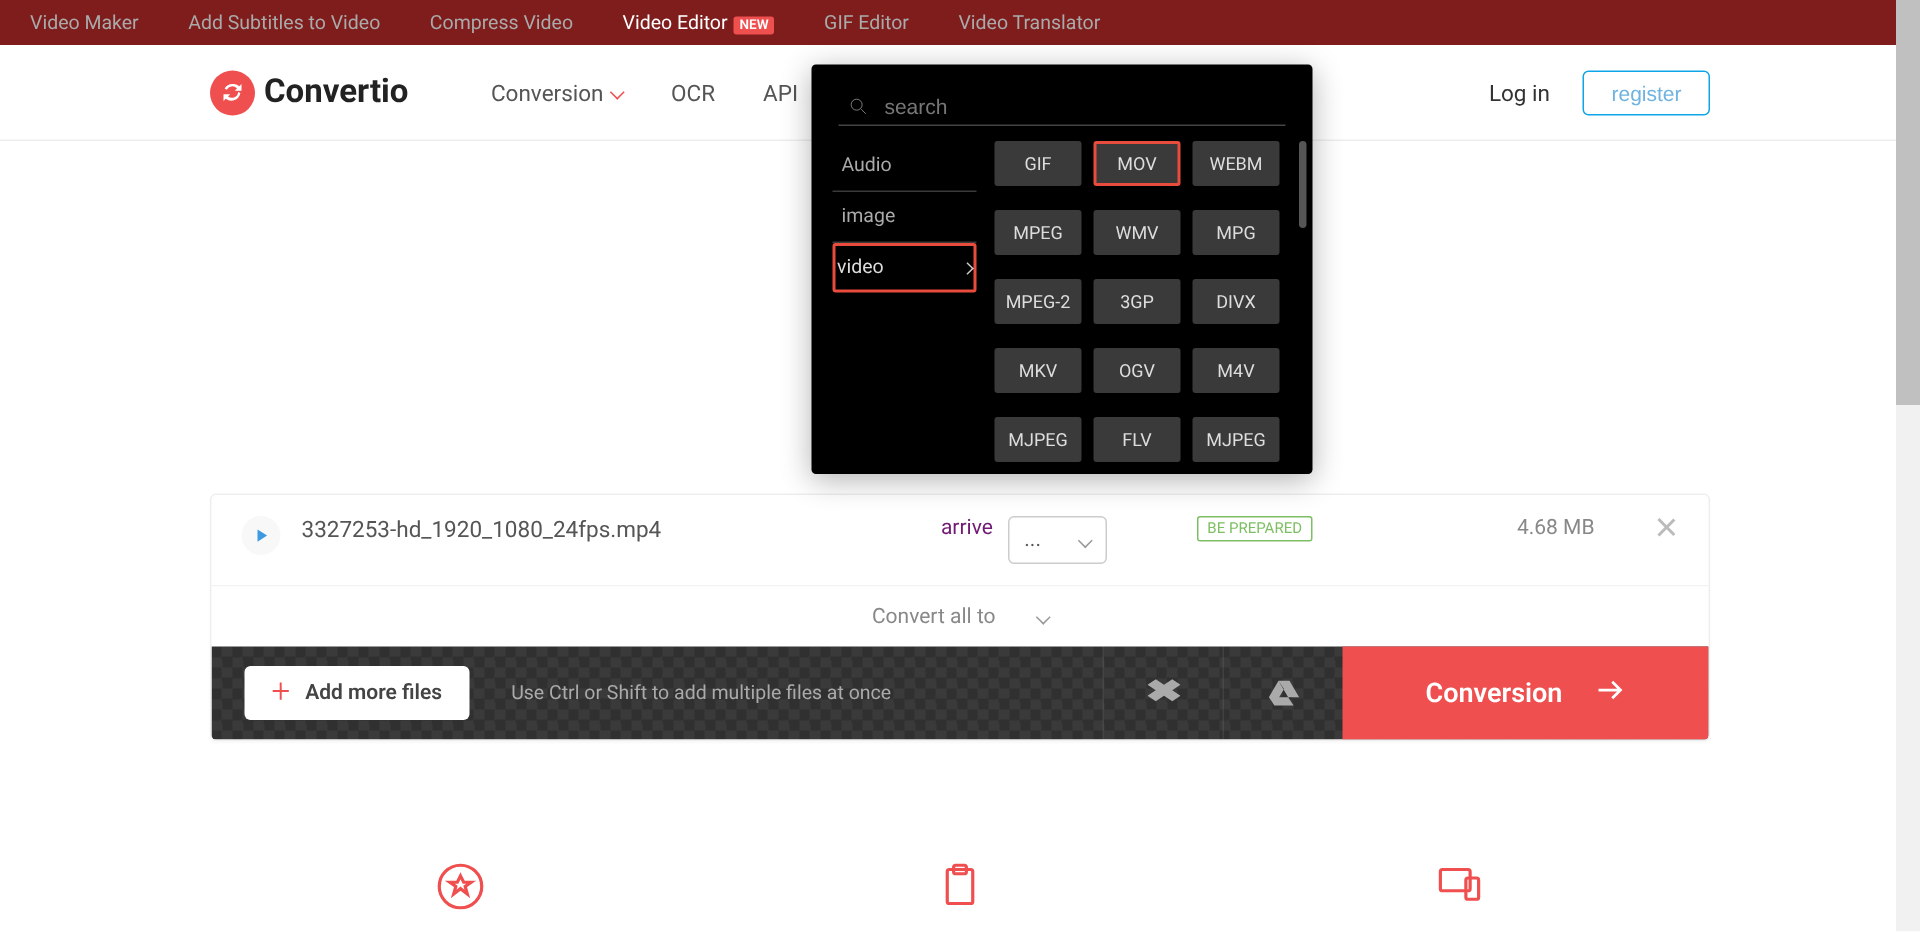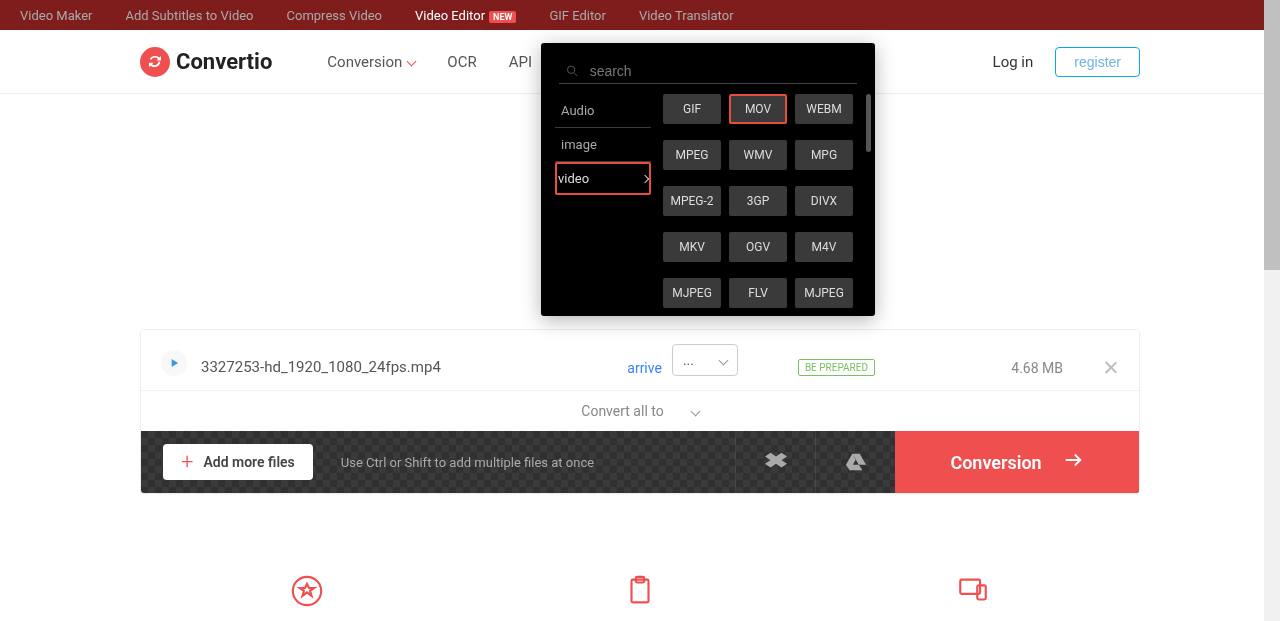--- a/index.html
+++ b/index.html
@@ -21,25 +21,25 @@
   .chev-red { border-color:#ef4f4f;}
   .header-right { margin-left:auto; display:flex; align-items:center; gap:22px;}
   .reg-btn { border:1px solid #0ea5e9; color:#6fb3e0; padding:6px 18px; border-radius:4px; font-size:14px; background:#fff; cursor:pointer;}
   .login { font-size:15px; cursor:pointer; color:#333;}
   
   .hero { text-align:center; padding:40px 0 20px;}
   .hero h1 { font-size:40px; font-weight:400; color:#ef4f4f;}
   .hero p { font-size:17px; color:#666; margin-top:8px;}
   
   .card { width:1000px; margin:100px auto 0; border:1px solid #eee; border-radius:4px; overflow:hidden; box-shadow:0 1px 2px rgba(0,0,0,0.03);}
-  .row { display:flex; align-items:flex-end; padding:14px 20px; background:#fff; border-bottom:1px solid #f2f2f2;}
+  .row { display:flex; align-items:flex-start; padding:14px 20px; background:#fff; border-bottom:1px solid #f2f2f2;}
   .play-icon { width:26px; height:26px; background:#f8f8f8; border-radius:50%; display:flex; align-items:center; justify-content:center; margin-right:14px;}
   .play-icon svg { fill:#3b9ae0; width:14px; height:14px;}
   .filename { font-size:15px; color:#555; flex:0 0 auto; width:290px;}
-  .arrive { color:#3b82f6; font-size:14px; margin-left:auto; margin-right:10px;}
+  .arrive { color:#701a75; font-size:14px; margin-left:auto; margin-right:10px;}
   .dropdown-box { border:1px solid #ccc; border-radius:4px; width:66px; height:32px; display:flex; align-items:center; justify-content:space-between; padding:0 10px; cursor:pointer;}
   .dots { font-size:14px; color:#555;}
   .prep-badge { border:1px solid #7dbf63; color:#7dbf63; font-size:10px; padding:2px 6px; border-radius:2px; margin-left:60px; font-weight:400;}
   .size { margin-left:auto; font-size:14px; color:#888; margin-right:40px;}
   .close-x { width:16px; height:16px; color:#aaa; cursor:pointer; position:relative;}
   .close-x:before, .close-x:after { content:""; position:absolute; left:7px; top:0; width:1.5px; height:15px; background:#bbb;}
   .close-x:before { transform:rotate(45deg);}
   .close-x:after { transform:rotate(-45deg);}
   
   .convert-all { text-align:center; padding:12px; font-size:14px; color:#888; display:flex; justify-content:center; align-items:center; gap:28px; background:#fff;}

